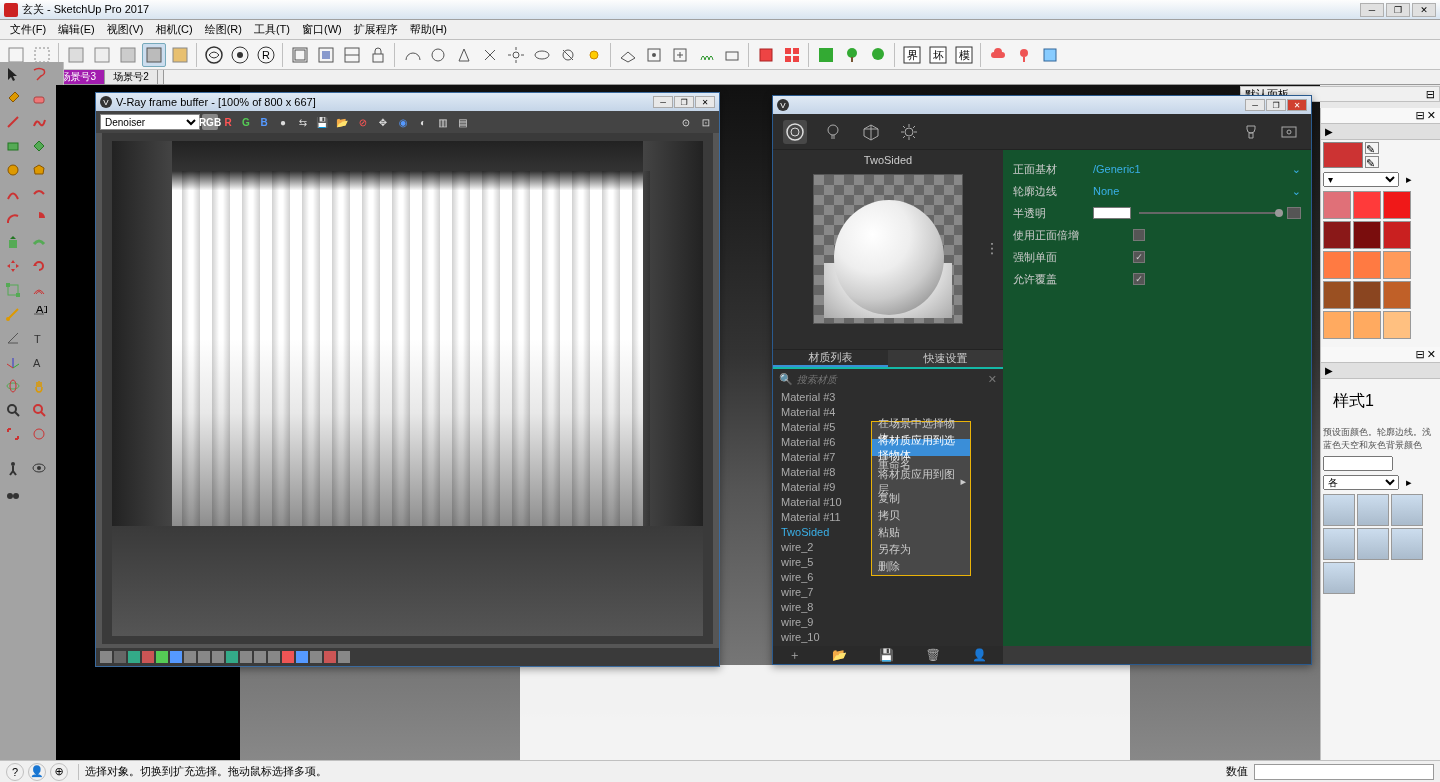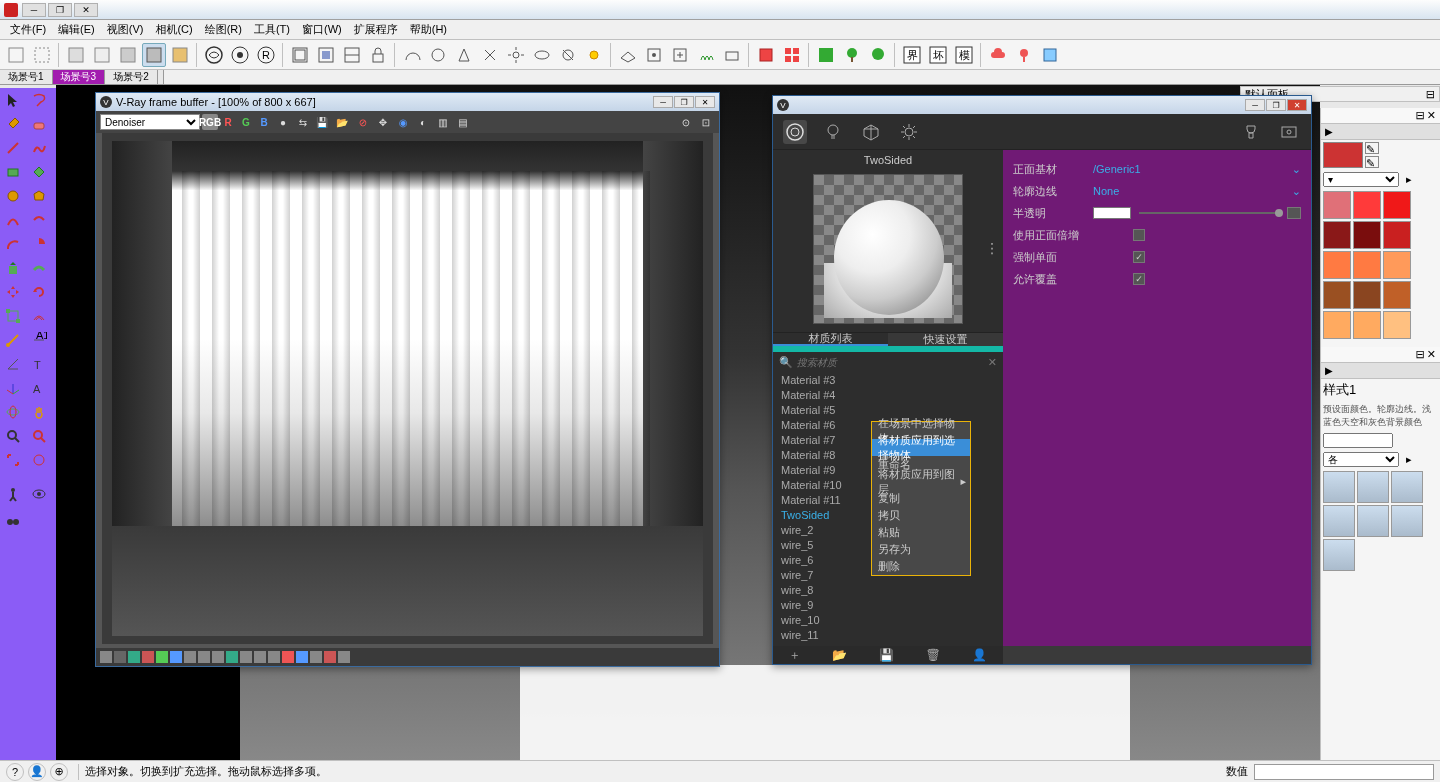--- a/index.html
+++ b/index.html
@@ -14,21 +14,21 @@
 .toolbar{height:30px;background:#f5f5f5;display:flex;align-items:center;padding:2px 4px;gap:2px;border-bottom:1px solid #c0c0c0}
 .toolbar .tbtn{width:24px;height:24px;border:1px solid transparent;display:flex;align-items:center;justify-content:center;cursor:pointer;border-radius:2px}
 .toolbar .tbtn.active{background:#cde;border-color:#7ab}
 .toolbar .sep{width:2px;height:24px;border-left:1px solid #c0c0c0;margin:0 2px}
 .scenetabs{height:15px;background:#f0f0f0;display:flex;border-bottom:1px solid #999}
 .scenetab{padding:0px 8px;border-right:1px solid #999;cursor:pointer;background:#e8e8e8;font-size:10px;display:flex;align-items:center}
 .scenetab.active{background:#a21caf;color:#fff}
 .workspace{position:absolute;top:85px;left:56px;right:120px;bottom:22px;background:#000;overflow:hidden}
 .viewport{position:absolute;left:184px;top:0;right:0;bottom:0;background:linear-gradient(#111,#333 40%,#555 60%,#888)}
 .curtain-bg{position:absolute;left:280px;top:580px;right:190px;height:110px;background:#fff;opacity:0.9}
-.lefttools{position:absolute;top:88px;left:0;width:64px;background:#8b5cf6;bottom:22px;border-right:1px solid #c0c0c0}
+.lefttools{position:absolute;top:62px;left:0;width:64px;background:#a3a3a3;bottom:22px;border-right:1px solid #c0c0c0}
 .lefttools .row{display:flex;height:24px}
 .lefttools .lt{width:26px;height:24px;display:flex;align-items:center;justify-content:center;cursor:pointer;border:1px solid transparent}
 .rightpanel{position:absolute;top:108px;right:0;width:120px;bottom:22px;background:#f5f5f5;border-left:1px solid #c0c0c0}
 .rightpanel .ph{height:16px;background:#e0e0e0;border-bottom:1px solid #c0c0c0;font-size:10px;padding:1px 4px;display:flex;align-items:center}
 .rightpanel .ph.hdr{background:#f8f8f8;justify-content:flex-end;gap:2px}
 .rightpanel .swatches{display:grid;grid-template-columns:repeat(3,28px);gap:2px;padding:2px}
 .rightpanel .sw{width:28px;height:28px;border:1px solid #999}
 .rightpanel .styles{display:grid;grid-template-columns:repeat(3,32px);gap:2px;padding:2px}
 .rightpanel .stbox{width:32px;height:32px;border:1px solid #999;background:linear-gradient(#cde,#abc)}
 .statusbar{position:absolute;bottom:0;left:0;right:0;height:22px;background:#f0f0f0;border-top:1px solid #c0c0c0;display:flex;align-items:center;padding:0 6px;font-size:11px}
@@ -68,34 +68,34 @@
 .vmm .topbar .ib{width:24px;height:24px;display:flex;align-items:center;justify-content:center;cursor:pointer;color:#aaa}
 .vmm .topbar .ib.active{background:#484848;border-radius:3px;color:#fff}
 .vmm .topbar .spacer{flex:1}
 .vmm .body{position:absolute;top:54px;left:0;right:0;bottom:18px;display:flex}
 .vmm .leftcol{width:230px;background:#2d2d2d;display:flex;flex-direction:column;position:relative}
 .vmm .mname{text-align:center;padding:4px;font-size:11px;color:#ccc}
 .vmm .preview{width:150px;height:150px;margin:4px auto;background:#888;position:relative;border:1px solid #555}
 .vmm .preview .checker{position:absolute;inset:0;background:repeating-conic-gradient(#666 0 25%,#888 0 50%) 0 0/20px 20px}
 .vmm .preview .sphere{position:absolute;left:20px;top:25px;width:110px;height:115px;border-radius:50%;background:radial-gradient(circle at 35% 30%,#fff,#eee 35%,#ccc 60%,#888 90%)}
 .vmm .preview .cloth{position:absolute;left:10px;bottom:5px;right:10px;height:55px;background:radial-gradient(ellipse at 50% 0%,#fff,#ddd 60%,#aaa)}
-.vmm .tabs{display:flex;height:20px;border-top:1px solid #222;border-bottom:6px solid #14b8a6;margin-top:4px}
+.vmm .tabs{display:flex;height:20px;border-top:1px solid #222;border-bottom:2px solid #14b8a6;margin-top:21px}
 .vmm .tab{flex:1;display:flex;align-items:center;justify-content:center;cursor:pointer;background:#383838;font-size:11px}
 .vmm .tab.active{background:#2d2d2d;border-bottom:2px solid #3a8ed8}
 .vmm .search{height:20px;display:flex;align-items:center;padding:0 6px;gap:4px;color:#777}
 .vmm .search .sico{font-size:11px}
 .vmm .search input{flex:1;background:transparent;border:none;color:#aaa;font-size:10px;font-style:italic;outline:none}
 .vmm .matlist{flex:1;overflow:hidden}
 .vmm .matlist .mi{padding:1px 8px;font-size:11px;color:#aaa;cursor:pointer;height:15px;display:flex;align-items:center}
 .vmm .matlist .mi.sel{color:#3ab0e8}
 .vmm .ctxmenu{position:absolute;left:98px;top:271px;width:100px;background:#484848;border:1px solid #eab308;z-index:10}
 .vmm .ctxmenu .ci{padding:2px 6px;font-size:11px;color:#ccc;cursor:pointer;height:17px;display:flex;align-items:center;position:relative}
 .vmm .ctxmenu .ci.hl{background:#3a8ed8;color:#fff}
 .vmm .ctxmenu .ci.sub::after{content:"▸";position:absolute;right:4px}
-.vmm .rightcol{flex:1;background:#701a75;padding:8px 10px}
+.vmm .rightcol{flex:1;background:#14532d;padding:8px 10px}
 .vmm .prow{display:flex;align-items:center;height:22px;font-size:11px}
 .vmm .prow .plabel{width:80px;color:#ccc}
 .vmm .prow .pcheck{width:12px;height:12px;background:#555;border:1px solid #777;cursor:pointer;display:flex;align-items:center;justify-content:center;color:#ccc;font-size:9px}
 .vmm .prow .swatch{width:38px;height:12px;background:#fff;border:1px solid #777;margin-right:4px}
 .vmm .prow .slider{flex:1;height:2px;background:#666;position:relative;margin:0 4px}
 .vmm .prow .slider .knob{position:absolute;right:-4px;top:-3px;width:8px;height:8px;background:#999;border-radius:4px}
 .vmm .prow .ddl{color:#3ab0e8;cursor:pointer;flex:1;display:flex;justify-content:space-between}
 .vmm .prow .ddl .ar{color:#3ab0e8}
 .vmm .prow .colbox{width:14px;height:12px;background:#555;margin-left:4px;border:1px solid #777}
 .vmm .footbar{position:absolute;bottom:0;left:0;width:230px;height:18px;background:#2a2a2a;display:flex;justify-content:space-around;align-items:center}
@@ -104,20 +104,21 @@
 .vmm .collapse.l{left:0}
 .vmm .collapse.r{right:0}
 
 svg{display:block}
 </style>
 </head>
 <body>
 
 <div class="titlebar">
   <div class="icon"></div>
+  <div class="title">玄关 - SketchUp Pro 2017</div>
   <div class="winbtns">
     <div class="winbtn">─</div>
     <div class="winbtn">❐</div>
     <div class="winbtn">✕</div>
   </div>
 </div>
 
 <div class="menubar">
   <div class="menu">文件(F)</div>
   <div class="menu">编辑(E)</div>
@@ -629,21 +630,21 @@
     <div class="sw" style="background:#c06028"></div>
     <div class="sw" style="background:#ffaa60"></div>
     <div class="sw" style="background:#ffaa60"></div>
     <div class="sw" style="background:#ffc080"></div>
   </div>
   <div class="ph hdr" style="margin-top:6px">
     <span style="cursor:pointer">⊟</span>
     <span style="cursor:pointer">✕</span>
   </div>
   <div class="ph">▶</div>
-  <div style="padding:2px;font-size:13px">样式1</div>
+  <div style="padding:12px;font-size:16px">样式1</div>
   <div style="padding:2px;font-size:9px;color:#555;height:30px;overflow:hidden">预设面颜色。轮廓边线。浅蓝色天空和灰色背景颜色</div>
   <div style="padding:2px"><input style="width: 70px; font-size: 10px;"></div>
   <div style="padding:2px"><select style="width:76px;font-size:10px"><option>各</option></select>
     <span style="cursor:pointer;margin-left:4px">▸</span></div>
   <div class="styles">
     <div class="stbox"></div>
     <div class="stbox"></div>
     <div class="stbox"></div>
     <div class="stbox"></div>
     <div class="stbox"></div>

